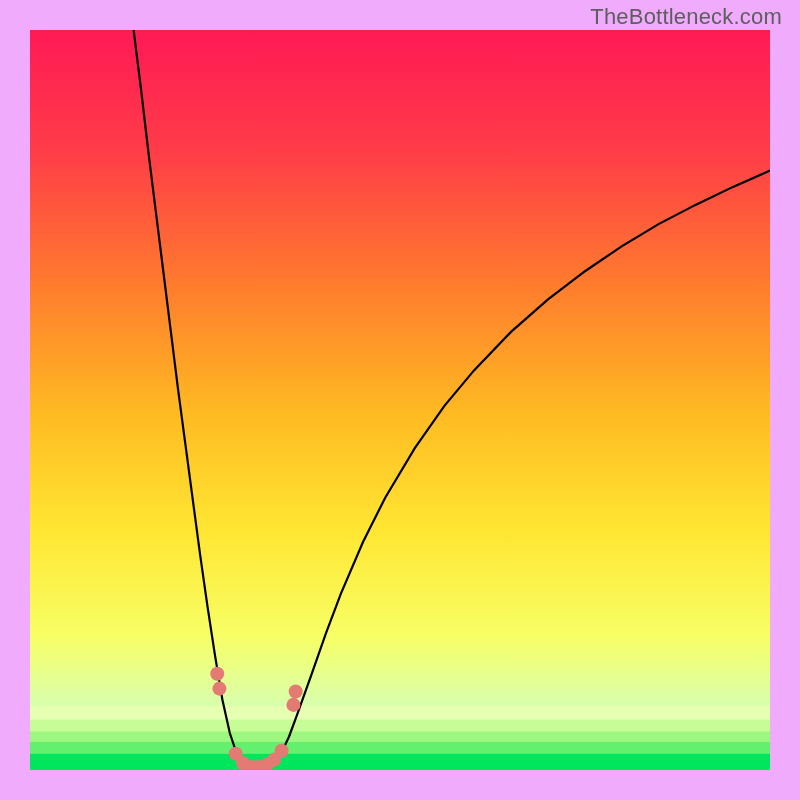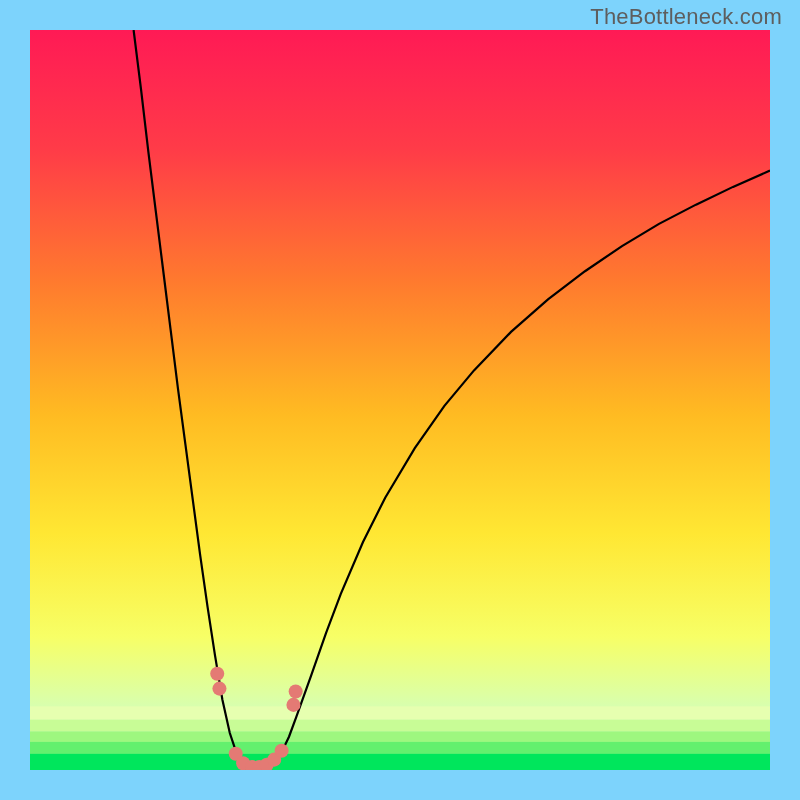--- a/index.html
+++ b/index.html
@@ -8,21 +8,21 @@
     width: 800px;
     height: 800px;
     background: #000;
     overflow: hidden;
     font-family: Arial, Helvetica, sans-serif;
   }
   .outer {
     position: relative;
     width: 800px;
     height: 800px;
-    background: #7dd3fc;
+    background: #f0abfc;
   }
   .watermark {
     position: absolute;
     top: 4px;
     right: 18px;
     color: #5e5e5e;
     font-size: 22px;
     font-weight: 500;
     letter-spacing: 0.2px;
     z-index: 5;

